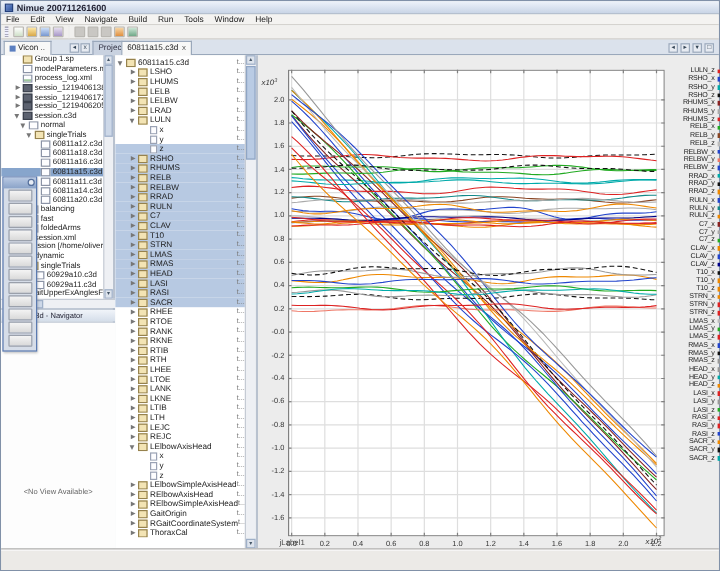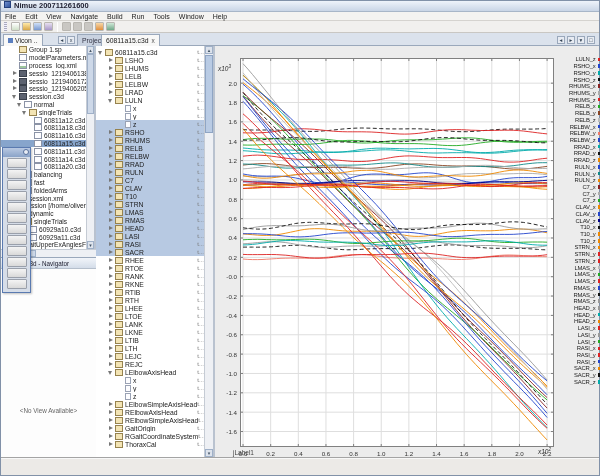--- a/index.html
+++ b/index.html
@@ -4,21 +4,21 @@
 <style>
   * { margin:0; padding:0; box-sizing:border-box; }
   html,body { width:600px; height:476px; overflow:hidden; }
   body { font-family:"Liberation Sans", sans-serif; background:#d8d8d8; position:relative;
          -webkit-font-smoothing:none; }
   #win { position:absolute; inset:0; background:#f0efed; border:1px solid #8191a8; }
 
   
   .titlebar { position:absolute; left:0; top:0; right:0; height:11px;
     background:linear-gradient(#eef3fa,#c9d5e6); border-bottom:1px solid #a8b6c8;
-    display:flex; padding-left:3px; }
+    display:flex; align-items:center; padding-left:3px; }
   .appicon { width:7px; height:7px; background:linear-gradient(135deg,#6f8fd0,#31549b);
     border:1px solid #24407c; margin-right:3px; }
   .title { font-size:7.5px; font-weight:bold; color:#223; line-height:9px; }
 
   
   .menubar { position:absolute; left:0; top:11px; right:0; height:9px; background:#f4f3f1;
     border-bottom:1px solid #d5d3cf; display:flex; align-items:center; padding-left:4px; }
   .menu-item { font-size:7px; color:#222; margin-right:9px; line-height:9px; }
 
   

